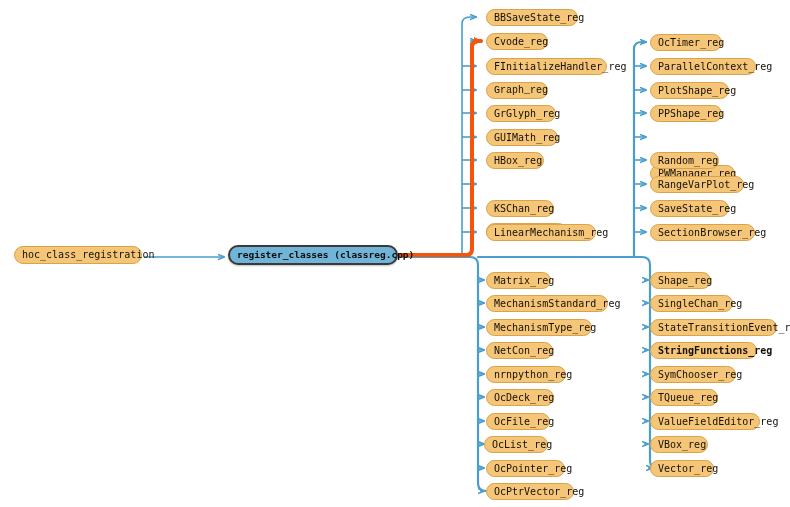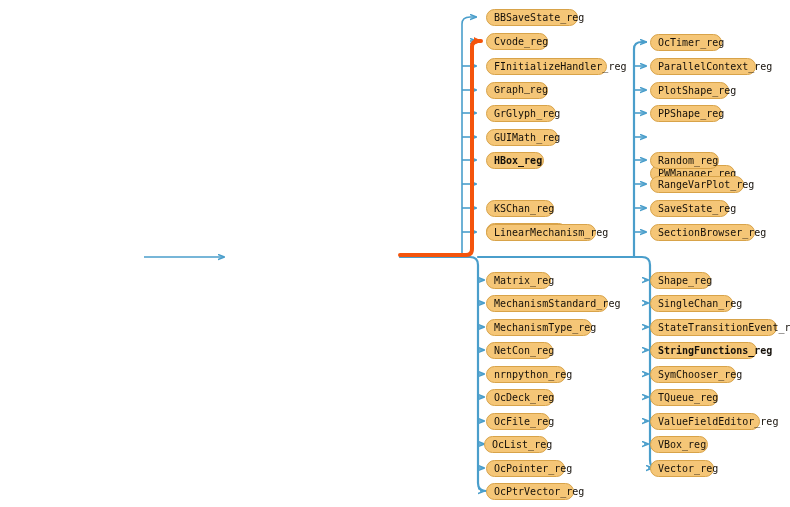--- a/index.html
+++ b/index.html
@@ -129,30 +129,32 @@
       <path d="M644,421 L648,421" fill="none" stroke="#4a9ecb" stroke-width="1.6" marker-end="url(#ah-blue)"></path>
       <path d="M644,444 L648,444" fill="none" stroke="#4a9ecb" stroke-width="1.6" marker-end="url(#ah-blue)"></path>
       <path d="M648,468 L652,468" fill="none" stroke="#4a9ecb" stroke-width="1.6" marker-end="url(#ah-blue)"></path>
     </g>
 
     <g>
       <path d="M400,255 L462,255 L466,255 Q472,255 472,249 L472,47 Q472,41 478,41 L481,41" fill="none" stroke="#f4540c" stroke-width="4" stroke-linecap="round" stroke-linejoin="round" marker-end="url(#ah-orange)"></path>
     </g>
   </svg>
 
+  <div class="node root" id="node-root" style="left: 14px; top: 246px; width: 128px;">hoc_class_registration</div>
 
+  <div class="node center" id="node-center" style="left: 228px; top: 245px; width: 170px;">register_classes (classreg.cpp)</div>
 
   <div id="col-1-nodes">
       <div class="node" style="left: 486px; top: 9px; width: 92px;">BBSaveState_reg</div>
       <div class="node highlight-target" style="left: 486px; top: 33px; width: 62px;">Cvode_reg</div>
       <div class="node" style="left: 486px; top: 58px; width: 121px;">FInitializeHandler_reg</div>
       <div class="node" style="left: 486px; top: 82px; width: 62px; font-family: Liberation Mono, monospace;">Graph_reg</div>
       <div class="node" style="left: 486px; top: 105px; width: 70px;">GrGlyph_reg</div>
       <div class="node" style="left: 486px; top: 129px; width: 72px;">GUIMath_reg</div>
-      <div class="node" style="left: 486px; top: 152px; width: 58px; font-weight: bold;">HBox_reg</div>
+      <div class="node" style="left: 486px; top: 152px; width: 58px;">HBox_reg</div>
       <div class="node" style="left: 486px; top: 175px; width: 81px; margin-top: 48px;">Impedance_reg</div>
       <div class="node" style="left: 486px; top: 200px; width: 68px;">KSChan_reg</div>
       <div class="node" style="left: 486px; top: 224px; width: 110px;">LinearMechanism_reg</div>
       <div class="node" style="left: 486px; top: 272px; width: 65px;">Matrix_reg</div>
       <div class="node" style="left: 486px; top: 295px; width: 122px;">MechanismStandard_reg</div>
       <div class="node" style="left: 486px; top: 319px; width: 106px;">MechanismType_reg</div>
       <div class="node" style="left: 486px; top: 342px; width: 67px; text-align: right;">NetCon_reg</div>
       <div class="node" style="left: 486px; top: 366px; width: 80px;">nrnpython_reg</div>
       <div class="node" style="left: 486px; top: 389px; width: 68px;">OcDeck_reg</div>
       <div class="node" style="left: 486px; top: 413px; width: 64px;">OcFile_reg</div>

